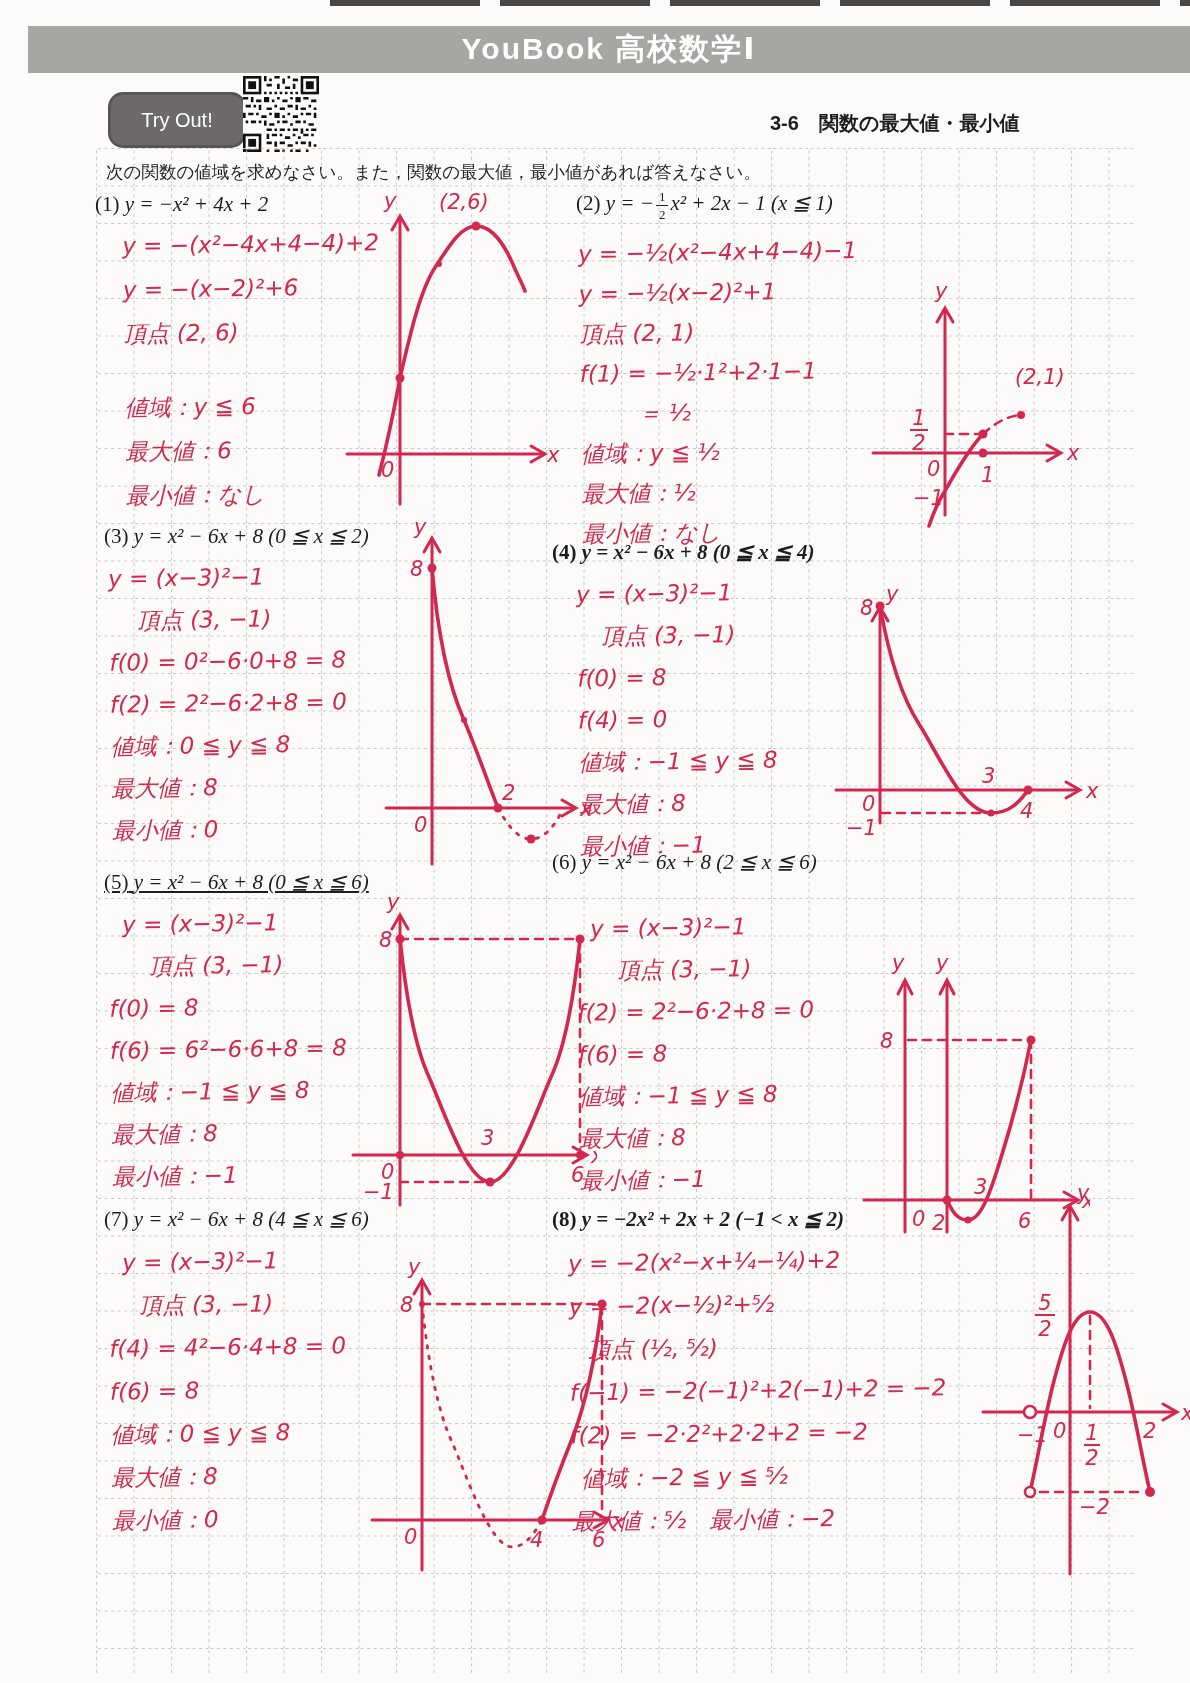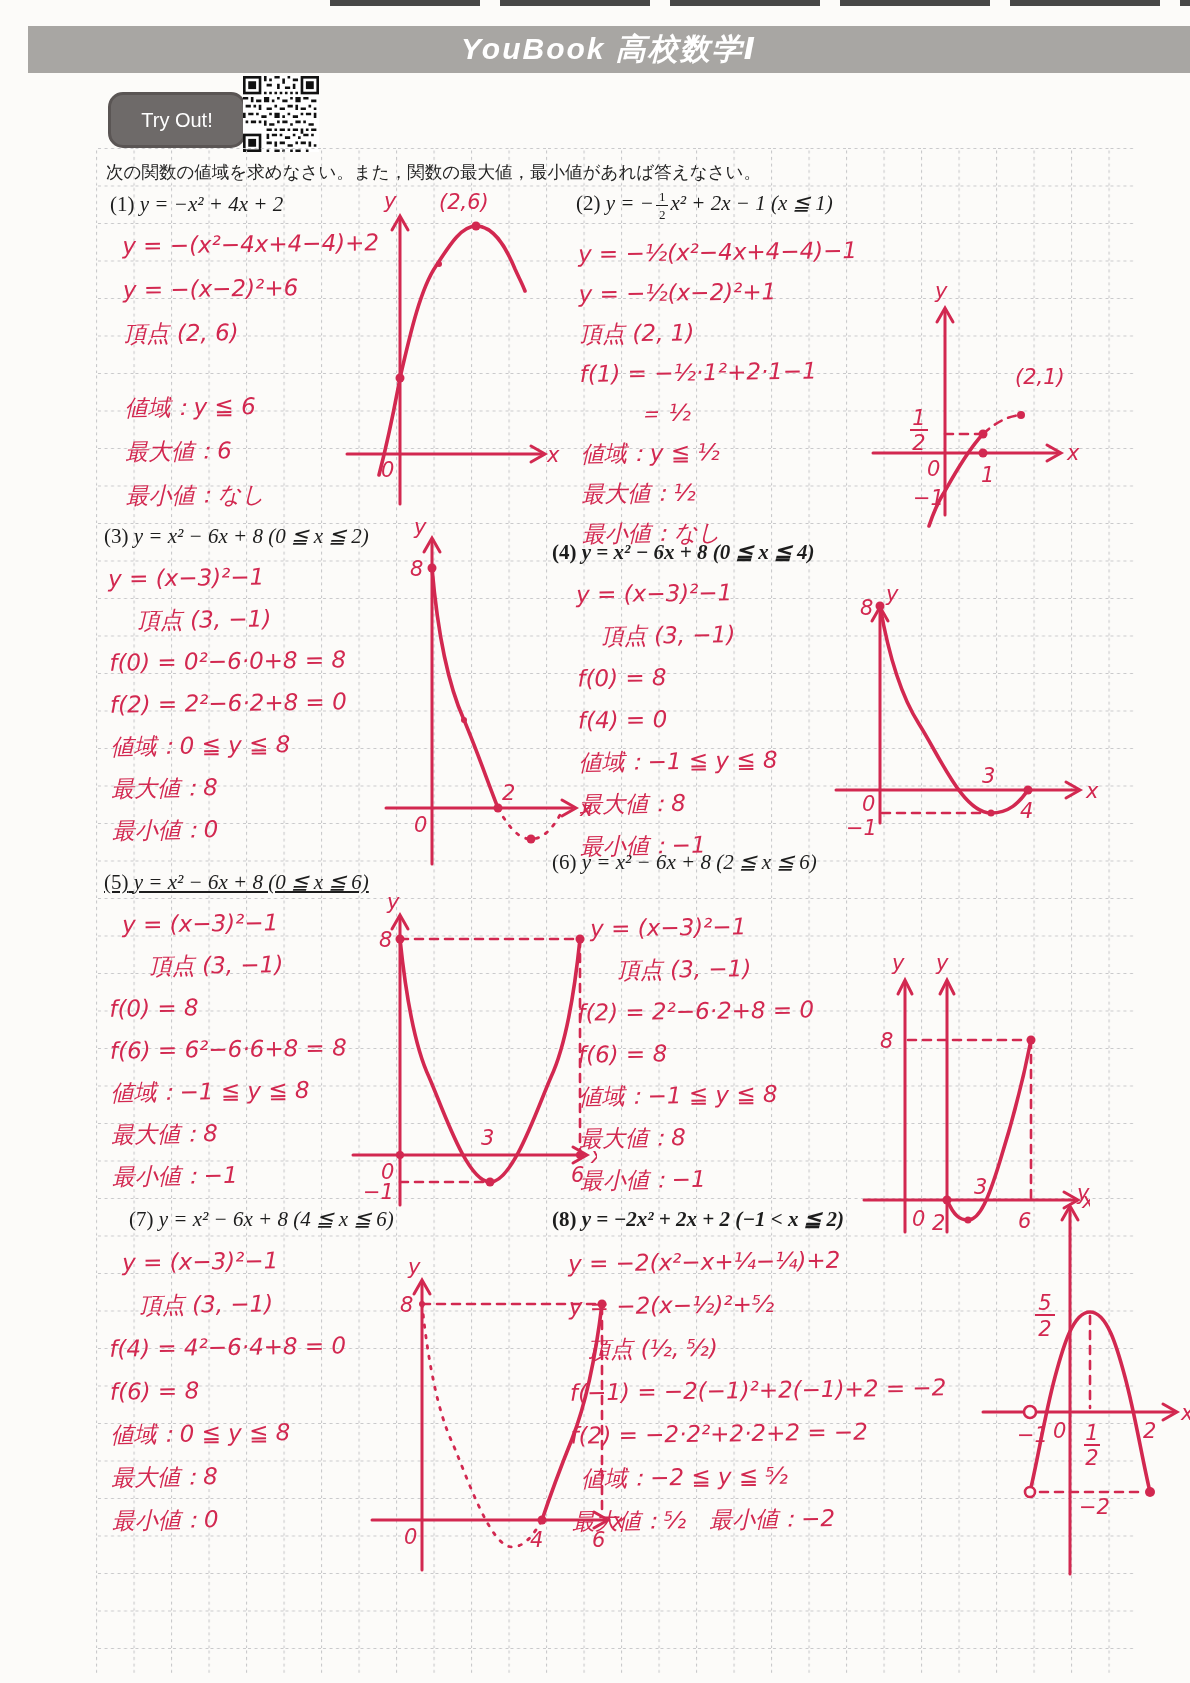--- a/index.html
+++ b/index.html
@@ -1,21 +1,21 @@
 <!DOCTYPE html>
 <html><head>
 <meta charset="utf-8">
 <style>
   html,body{margin:0;padding:0;background:#e9e8e6;}
   #page{position:relative;width:1190px;height:1683px;background:#fcfbf9;overflow:hidden;
         font-family:"Liberation Sans","DejaVu Sans",sans-serif;}
   .scanstrip{position:absolute;top:0;left:330px;width:860px;height:6px;
       background:repeating-linear-gradient(90deg,#474747 0 150px,transparent 150px 170px);}
   .hdrbar{position:absolute;top:26px;left:28px;right:0;height:47px;background:#a8a6a3;
-      display:flex;align-items:center;justify-content:center;font-style:italic;}
+      display:flex;align-items:center;justify-content:center;}
   .hdrbar span{color:#fff;font-weight:bold;font-size:30px;letter-spacing:2px;}
   .trybtn{position:absolute;left:108px;top:92px;width:132px;height:50px;background:#6e6a69;
       border:3px solid #5a5554;border-radius:15px;color:#fff;font-size:20px;
       display:flex;align-items:center;justify-content:center;}
   .qr{position:absolute;left:243px;top:76px;width:76px;height:76px;}
   .section{position:absolute;left:770px;top:110px;width:340px;font-weight:bold;font-size:20px;color:#1d1d1d;}
   .instr{position:absolute;left:106px;top:160px;font-size:17.5px;color:#232323;
       font-family:"Liberation Serif","DejaVu Serif",serif;}
   .gridbg{position:absolute;left:96px;top:148px;z-index:0;}
   .ptitle{position:absolute;z-index:2;font-size:21px;color:#1d1d1d;white-space:nowrap;
@@ -66,32 +66,33 @@
         <rect x="1" y="23" width="5" height="5"></rect>
     </g>
     <g fill="#111">
       <rect x="2" y="2" width="3" height="3"></rect>
         <rect x="24" y="2" width="3" height="3"></rect>
         <rect x="2" y="24" width="3" height="3"></rect>
       <path d="M8 0h1v2h-1z M10 1h1v1h-1z M12 0h2v1h-2z M15 1h1v2h-1z M17 0h1v1h-1z M19 1h2v1h-2z M9 3h2v1h-2z M13 3h1v2h-1z M16 4h2v1h-2z M19 3h1v2h-1z M8 6h1v1h-1z M10 6h1v1h-1z M12 6h1v1h-1z M14 6h1v1h-1z M16 6h1v1h-1z M18 6h1v1h-1z M20 6h1v1h-1z M0 8h2v1h-2z M3 8h1v2h-1z M5 9h2v1h-2z M8 8h2v2h-2z M11 9h1v1h-1z M13 8h1v1h-1z M15 9h2v1h-2z M18 8h1v1h-1z M20 8h2v2h-2z M23 8h2v1h-2z M26 9h2v1h-2z M1 11h2v1h-2z M4 11h1v1h-1z M6 11h1v2h-1z M9 12h2v1h-2z M12 11h1v1h-1z M14 12h2v1h-2z M17 11h2v1h-2z M20 11h1v2h-1z M22 12h2v1h-2z M25 11h1v1h-1z M27 12h1v1h-1z M0 14h1v2h-1z M2 14h2v1h-2z M5 14h1v1h-1z M7 15h2v1h-2z M10 14h1v1h-1z M12 14h2v2h-2z M15 15h1v1h-1z M17 14h1v1h-1z M19 15h2v1h-2z M22 14h1v1h-1z M24 14h2v1h-2z M27 14h1v2h-1z M1 17h1v1h-1z M3 17h2v1h-2z M6 17h1v1h-1z M8 17h1v2h-1z M10 18h2v1h-2z M13 17h1v1h-1z M15 17h2v1h-2z M18 18h1v1h-1z M20 17h2v1h-2z M23 17h1v1h-1z M25 18h2v1h-2z M9 20h2v1h-2z M12 20h1v1h-1z M14 20h2v1h-2z M17 20h1v1h-1z M19 20h2v1h-2z M22 20h1v2h-1z M24 20h1v1h-1z M26 20h2v1h-2z M9 22h1v2h-1z M11 22h2v1h-2z M14 22h1v1h-1z M16 23h2v1h-2z M19 22h1v1h-1z M21 23h1v1h-1z M23 22h2v1h-2z M26 22h1v1h-1z M9 25h2v1h-2z M12 25h1v2h-1z M14 25h2v1h-2z M17 26h2v1h-2z M20 25h1v1h-1z M22 25h2v1h-2z M25 25h1v2h-1z M27 26h1v1h-1z M9 28h1v1h-1z M12 28h2v1h-2z M15 28h1v1h-1z M18 28h1v1h-1z M20 28h2v1h-2z M24 28h1v1h-1z"></path>
     </g>
   </svg>
 
+  <div class="section">3-6　関数の最大値・最小値</div>
   <div class="instr">次の関数の値域を求めなさい。また，関数の最大値，最小値があれば答えなさい。</div>
 
   <svg class="gridbg" width="1040" height="1525">
     <defs>
       <pattern id="gp" width="37.5" height="37.5" patternUnits="userSpaceOnUse">
         <path d="M37.5 0.5 H0.5 V37.5" fill="none" stroke="#c9c9cb" stroke-width="1.2" stroke-dasharray="3 3.5"></path>
       </pattern>
     </defs>
     <rect width="1040" height="1525" fill="url(#gp)"></rect>
   </svg>
 
-  <div class="ptitle" style="left:110px;top:192px;">
+  <div class="ptitle" style="left:95px;top:192px;">
     <span>(1)</span>
     <span class="eq">y = −x² + 4x + 2</span>
   </div>
   <div class="sol lh44" style="left:124px;top:222px;">
     <div class="hw">y = −(x²−4x+4−4)+2</div>
     <div class="hw">y = −(x−2)²+6</div>
     <div class="hw">頂点 (2, 6)</div>
     <div class="hw" style="margin-top:30px;">値域：y ≦ 6</div>
     <div class="hw">最大値：6</div>
     <div class="hw">最小値：なし</div>
@@ -278,21 +279,21 @@
     <text x="42" y="36">y</text>
     <text x="86" y="36">y</text>
     <text x="232" y="274">x</text>
     <text x="30" y="114">8</text>
     <text x="62" y="292">0</text>
     <text x="82" y="296">2</text>
     <text x="124" y="260">3</text>
     <text x="168" y="294">6</text>
   </svg>
 
-  <div class="ptitle" style="left:104px;top:1207px;margin-left:25px;">
+  <div class="ptitle" style="left:104px;top:1207px;">
     <span>(7)</span>
     <span class="eq">y = x² − 6x + 8 (4 ≦ x ≦ 6)</span>
   </div>
   <div class="sol lh43" style="left:110px;top:1240px;">
     <div class="hw" style="margin-left:14px;">y = (x−3)²−1</div>
     <div class="hw" style="margin-left:30px;">頂点 (3, −1)</div>
     <div class="hw">f(4) = 4²−6·4+8 = 0</div>
     <div class="hw">f(6) = 8</div>
     <div class="hw">値域：0 ≦ y ≦ 8</div>
     <div class="hw">最大値：8</div>

